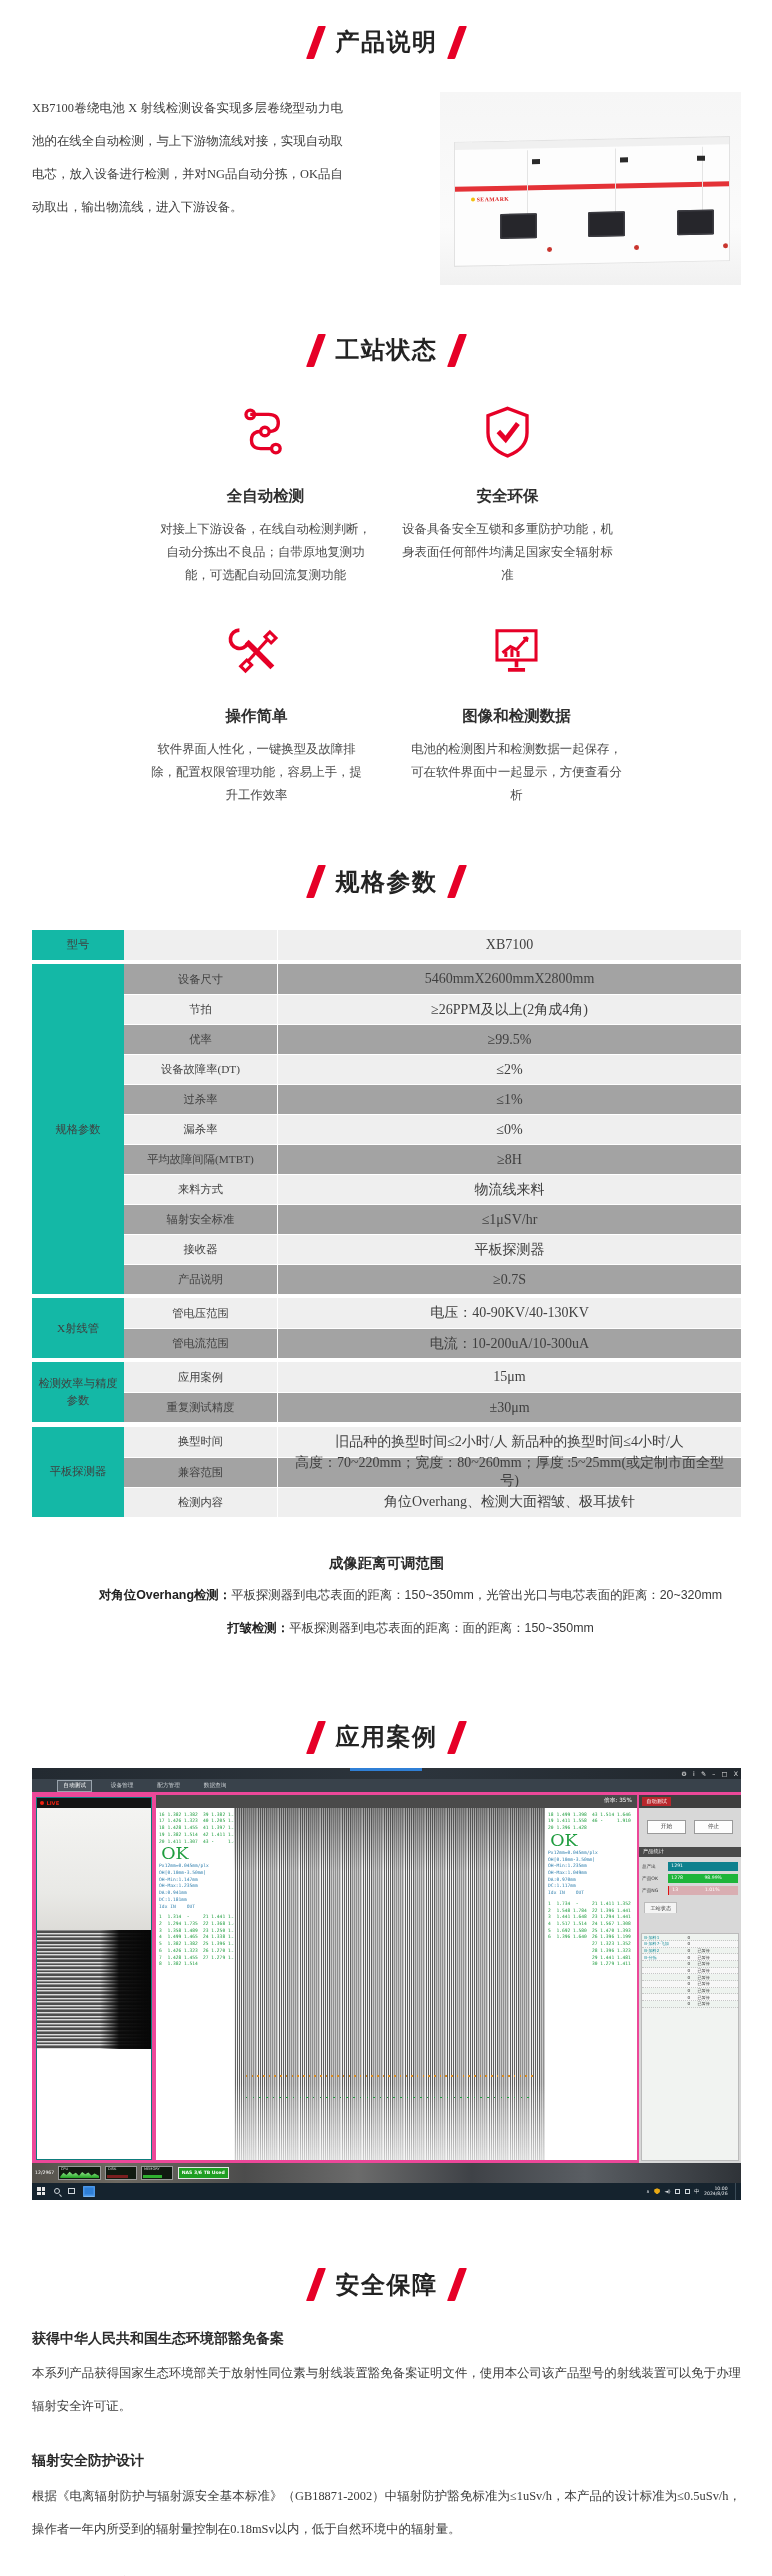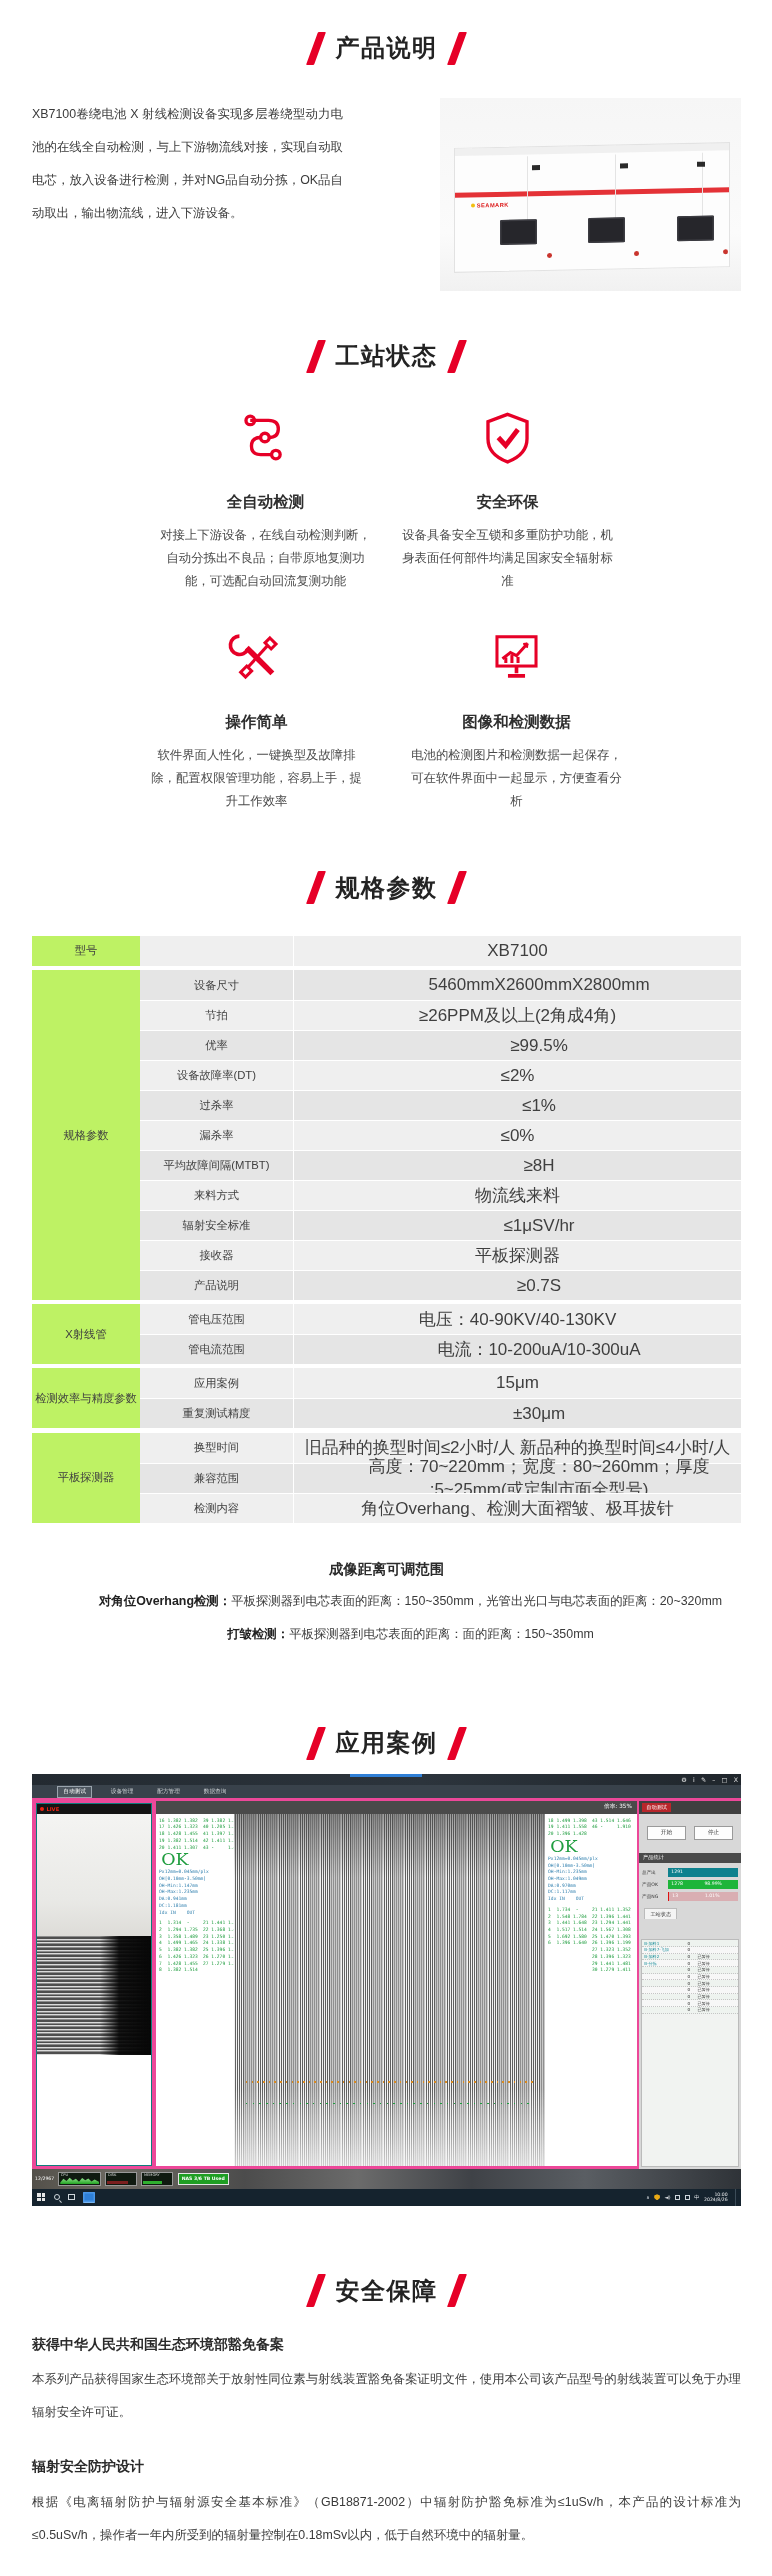--- a/index.html
+++ b/index.html
@@ -1,18 +1,18 @@
 <!DOCTYPE html>
 <html style="font-size:8.2px"><head>
 <meta charset="utf-8">
 <style>
   * { box-sizing: border-box; margin: 0; padding: 0; }
   body { width: 773px; background: #fff; font-family: "Liberation Sans", "DejaVu Sans", sans-serif; color:#3a3a3a; }
   .page { width: 773px; min-height: 3025px; overflow: hidden; background:#fff; }
-  .wrap { width: 709px; margin: 10px auto; }
+  .wrap { width: 709px; margin: 4px auto; font-family: Liberation Serif, serif; }
 
   
   .sec-title { display:flex; align-items:center; justify-content:center; gap:15.5px; }
   .sec-title h2 { font-size:24px; font-weight:bold; color:#232323; letter-spacing:1.5px; }
   .slash { width:7.7px; height:33px; background:#e60027; transform: skewX(-20deg); border-radius:1px; }
 
   
   .sec-desc { padding-top:21.6px; }
   .desc-row { margin-top:33px; display:flex; justify-content:space-between; }
   .desc-text { width:311px; font-size:12.4px; line-height:33px; color:#3a3a3a; text-align:justify; }
@@ -37,27 +37,27 @@
   .f-row.second .f-card { width:260px; }
   .f-icon { width:61px; height:61px; }
   .f-icon svg { width:100%; height:100%; }
   .f-title { margin-top:24px; font-size:15.5px; font-weight:bold; color:#2e2e2e; }
   .f-desc { margin-top:11.3px; width:222px; font-size:12.4px; line-height:23px; color:#4a4a4a; text-align:center; }
 
   
   .sec-spec { margin-top:58px; }
   #spec-table { margin-top:32px; }
   .sg { display:flex; margin-bottom:4.1px; }
-  .sg-side { width:108px; background:#bef264; display:flex; align-items:center; justify-content:center; font-size:11.3px; color:#3f3f3f; text-align:center; line-height:17.5px; padding:3.1px; }
+  .sg-side { width:92px; background:#14b8a6; display:flex; align-items:center; justify-content:center; font-size:11.3px; color:#3f3f3f; text-align:center; line-height:17.5px; padding:3.1px; }
   .sg-rows { flex:1; display:flex; flex-direction:column; }
   .sr { display:flex; height:30px; }
   .sr + .sr { border-top:1px solid #fff; }
-  .sr.g { background:#efefef; } .sr.w { background:#e5e5e5;gap:43px; }
+  .sr.g { background:#efefef; } .sr.w { background:#a3a3a3; }
   .sr-label { width:154px; display:flex; align-items:center; justify-content:center; font-size:11.3px; color:#3f3f3f; border-right:1px solid #fff; }
-  .sr-value { flex:1; display:flex; align-items:center; justify-content:center; font-size:17px; color:#3f3f3f; padding:0 10.3px; text-align:center; }
+  .sr-value { flex:1; display:flex; align-items:center; justify-content:center; font-size:14px; color:#3f3f3f; padding:0 10.3px; text-align:center; }
   .imaging-title { margin-top:37px; text-align:center; font-size:14.4px; font-weight:bold; color:#2b2b2b; }
   #img-lines { margin-top:6.2px; }
   .img-line { text-align:center; font-size:12.4px; line-height:33px; color:#3a3a3a;padding-left:48px; }
   .img-line b { color:#222; }
 
   
   .sec-cases { margin-top:76px; }
   .shot { position:relative; width:709px; height:432px; margin:14.4px auto 0; background:#3d3d3d; font-family:"DejaVu Sans", sans-serif; }
   .sh-titlebar { position:absolute; top:0; left:0; right:0; height:11.3px; background:linear-gradient(90deg,#232a31,#2c343c 55%,#20262c); }
   .sh-topblue { position:absolute; top:0; left:318px; width:72px; height:3.1px; background:#2f7fd6; }

